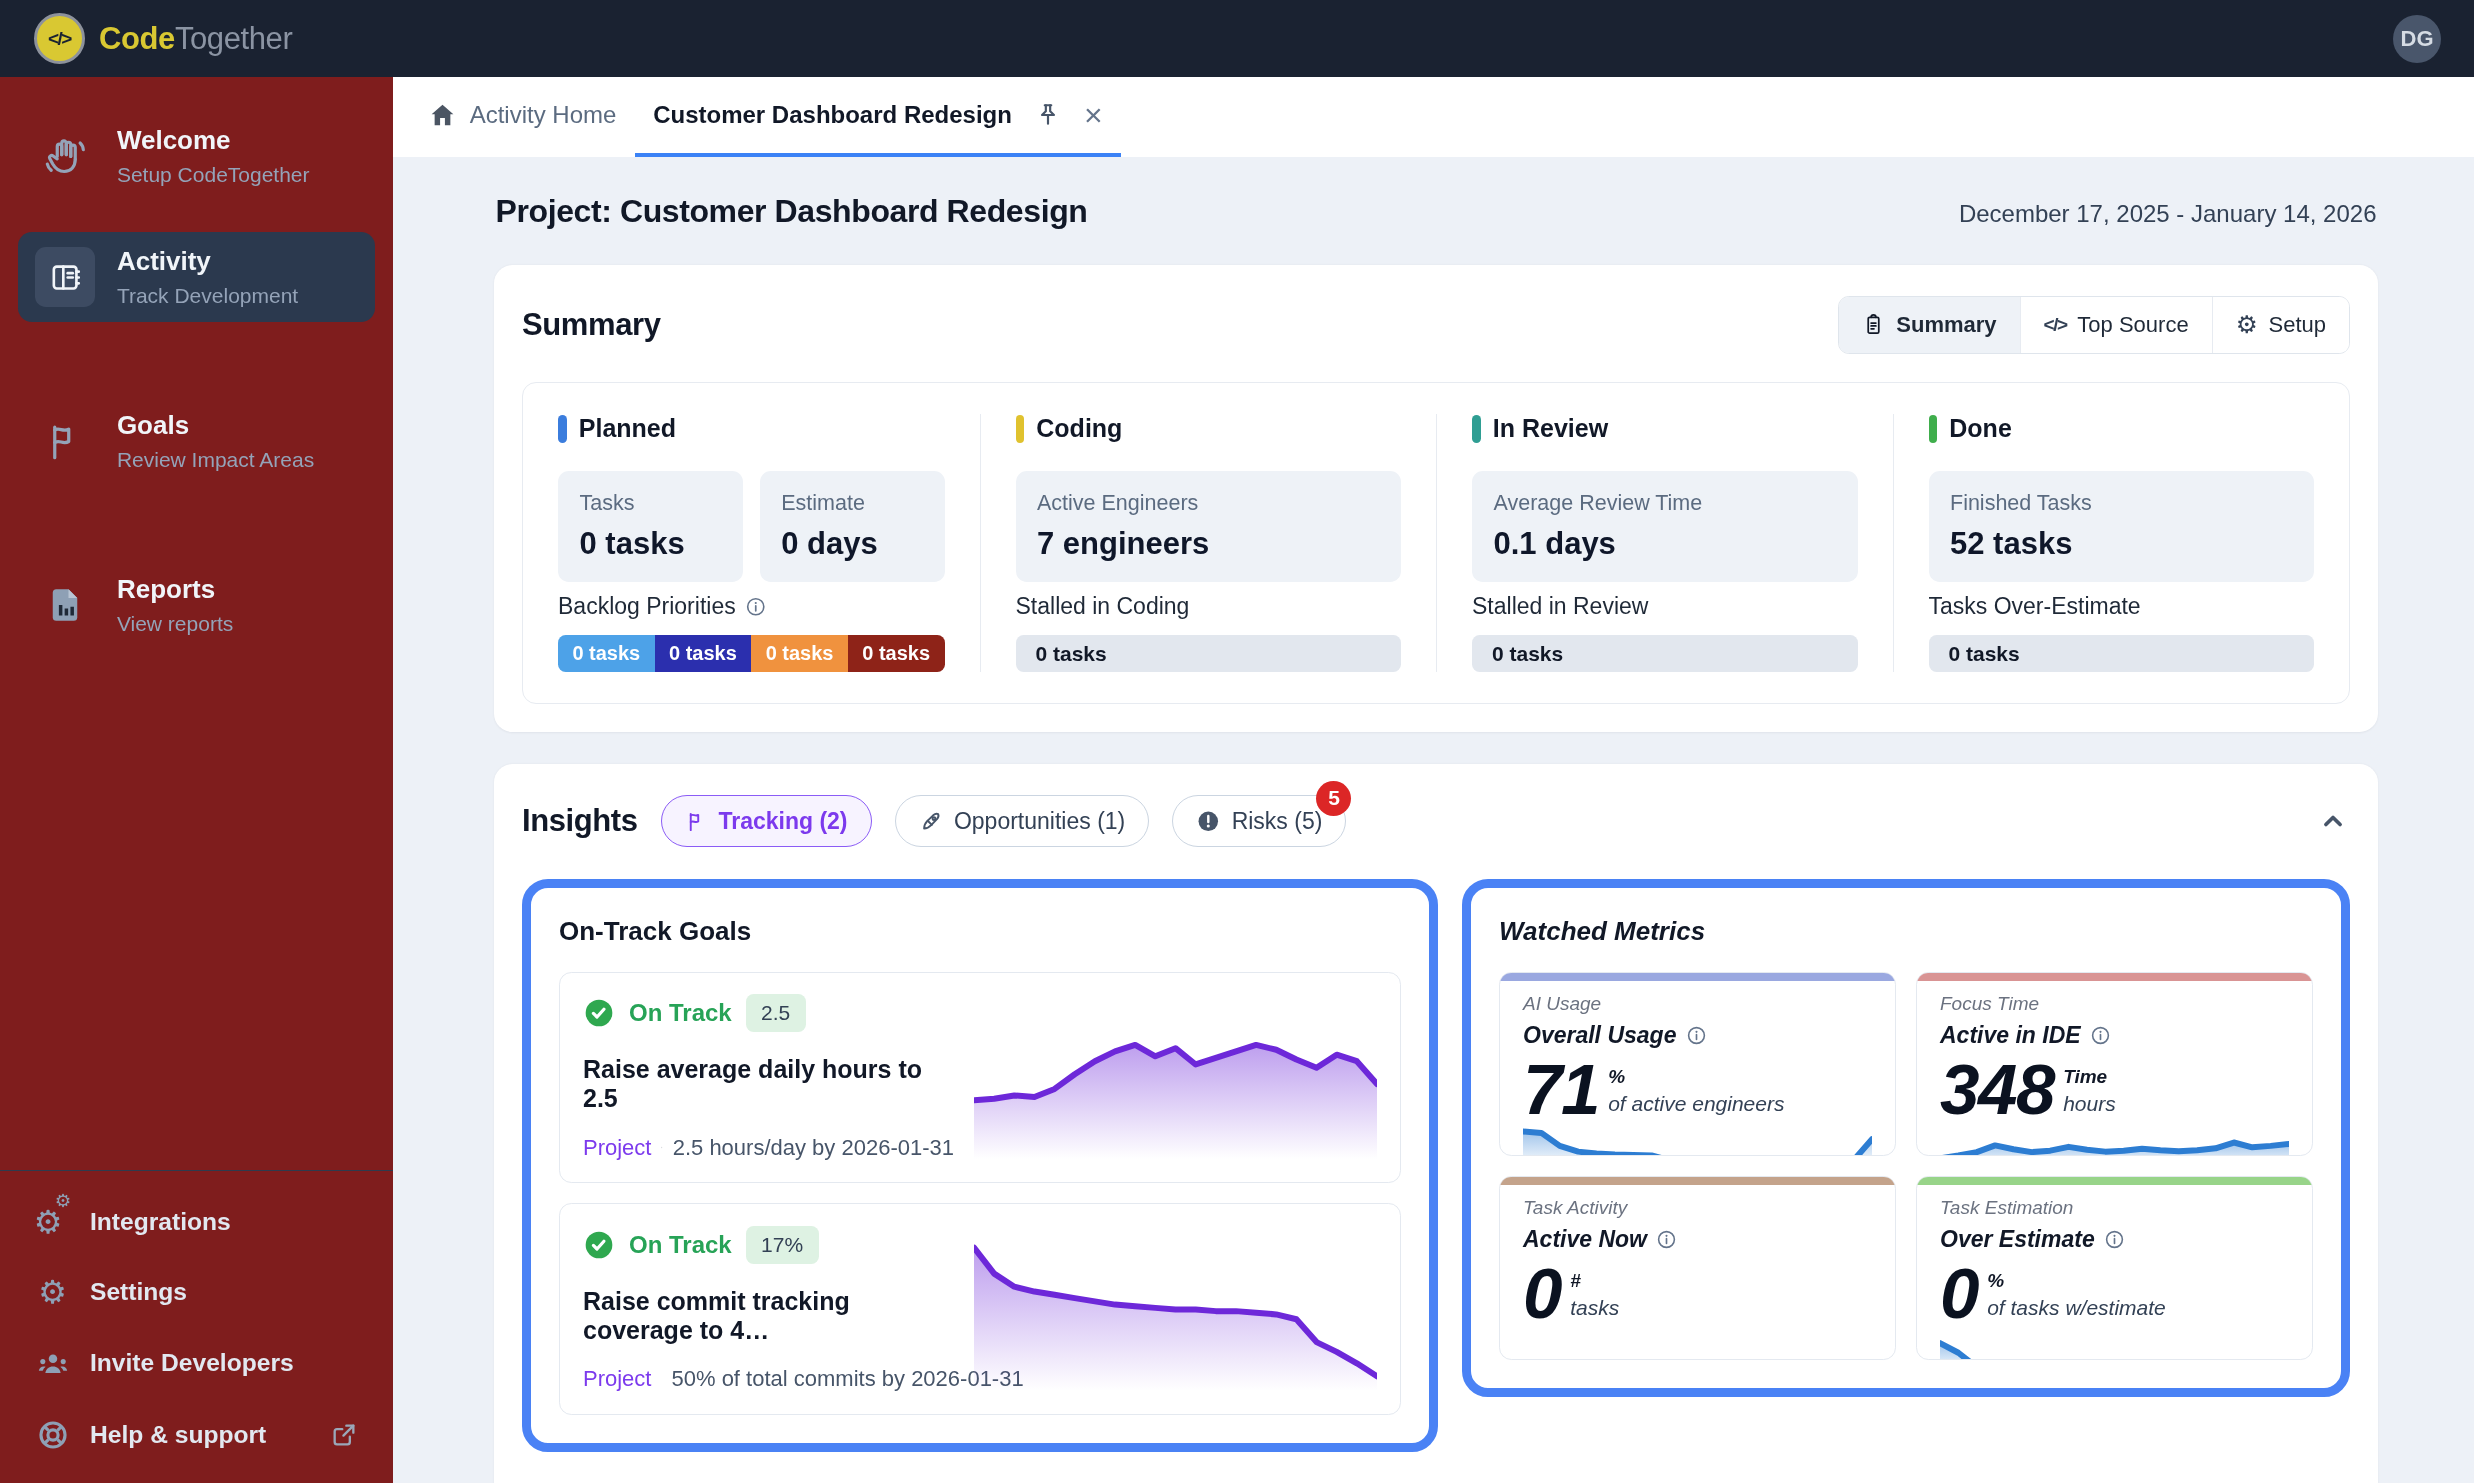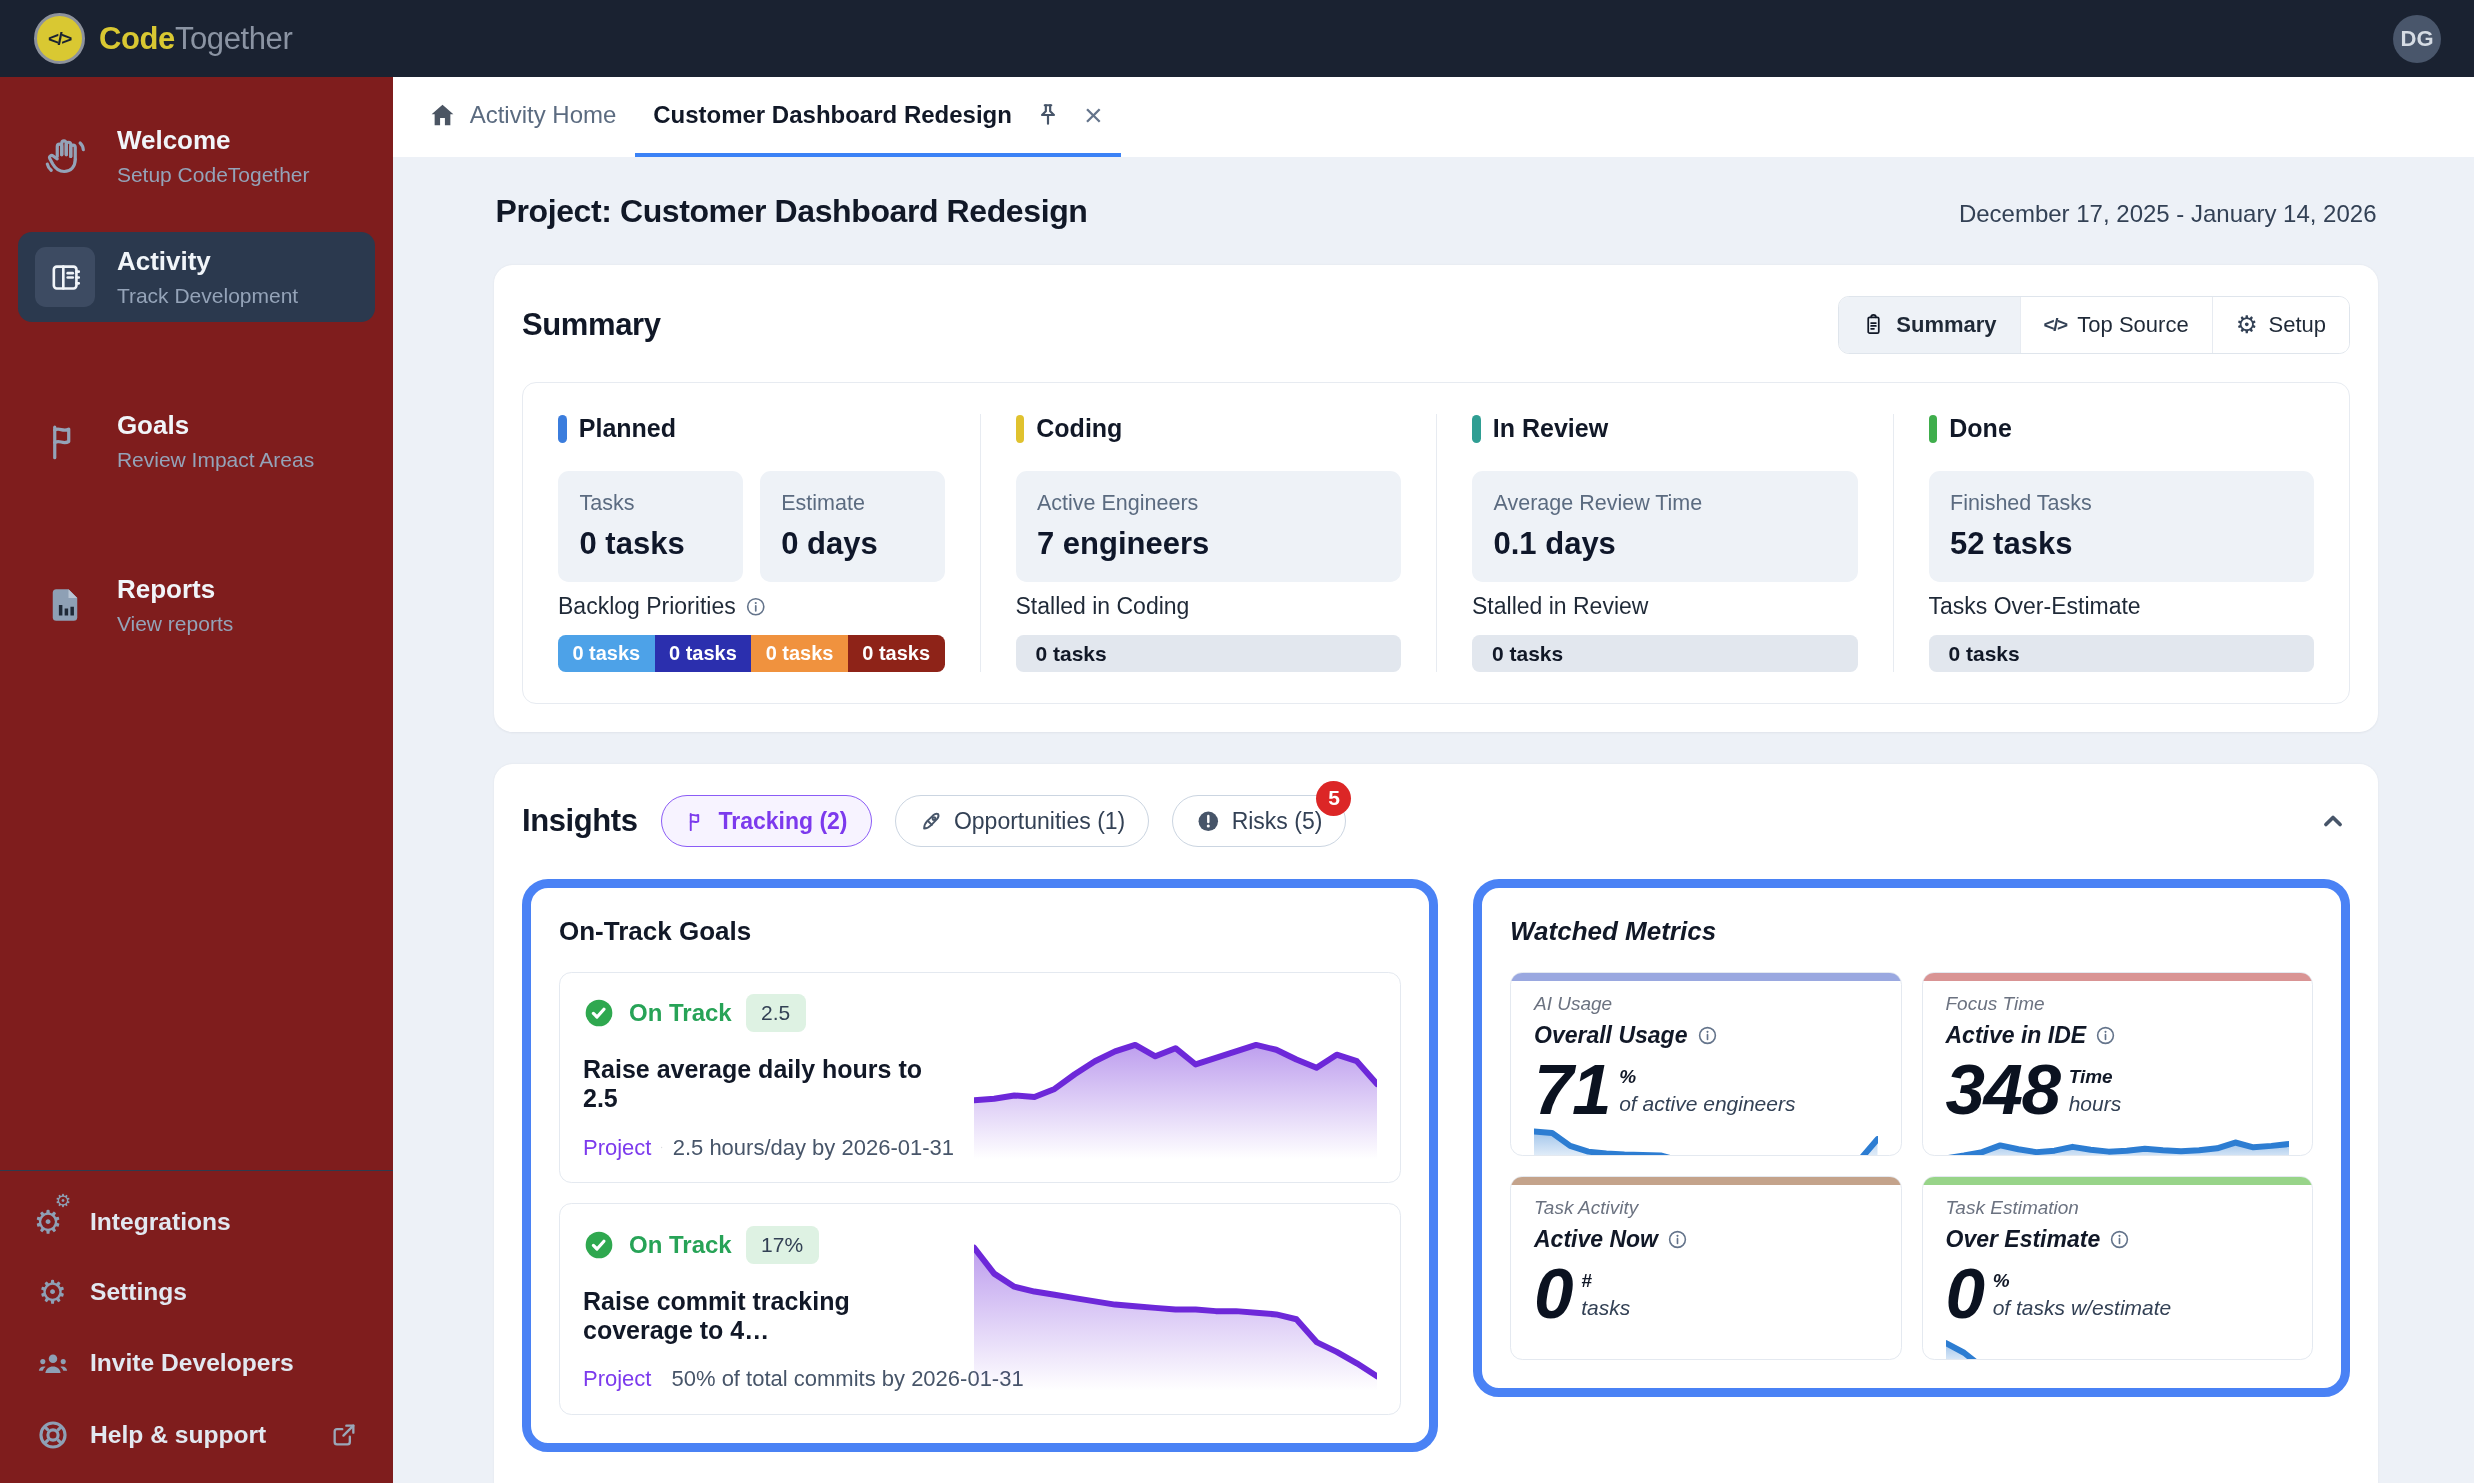--- a/index.html
+++ b/index.html
@@ -109,21 +109,21 @@
     display:flex; align-items:center; gap:10.8px; border:1.9px solid #cbd5e1; border-radius:768px;
     padding:11.5px 23px; font-size:23px; color:#334155; background:#fff; position:relative;
   }
   .pill.active{ border-color:#8b5cf6; color:#7c3aed; background:#f7f3ff; font-weight:600;}
   .pill-badge{
     position:absolute; top:-15.4px; right:-6.1px; width:35px; height:35px; border-radius:50%;
     background:#dc2626; color:#fff; font-size:21px; font-weight:700; display:flex; align-items:center; justify-content:center;
   }
   .chev{ margin-left:auto; }
 
-  .panels{ display:flex; gap:35px; align-items:flex-start;}
+  .panels{ display:flex; gap:24px; align-items:flex-start;}
   .ring{ border:9.2px solid #4a82f5; border-radius:26px; background:#fff;}
   .panel-inner{ padding:28px; }
   .goals-panel{ width:916px; }
   .metrics-panel{ width:905px;font-style:italic; }
   .panel-title{ font-size:26px; font-weight:700; color:#111827; margin-bottom:24.6px;}
 
   .goal{ border:0.8px solid #e4e9f0; border-radius:12.3px; padding:21.5px 23px; display:flex; gap:20px;}
   .goal + .goal{ margin-top:20px;}
   .goal-left{ flex:1; min-width:0; display:flex; flex-direction:column;}
   .status-row{ display:flex; align-items:center; gap:14px;}

